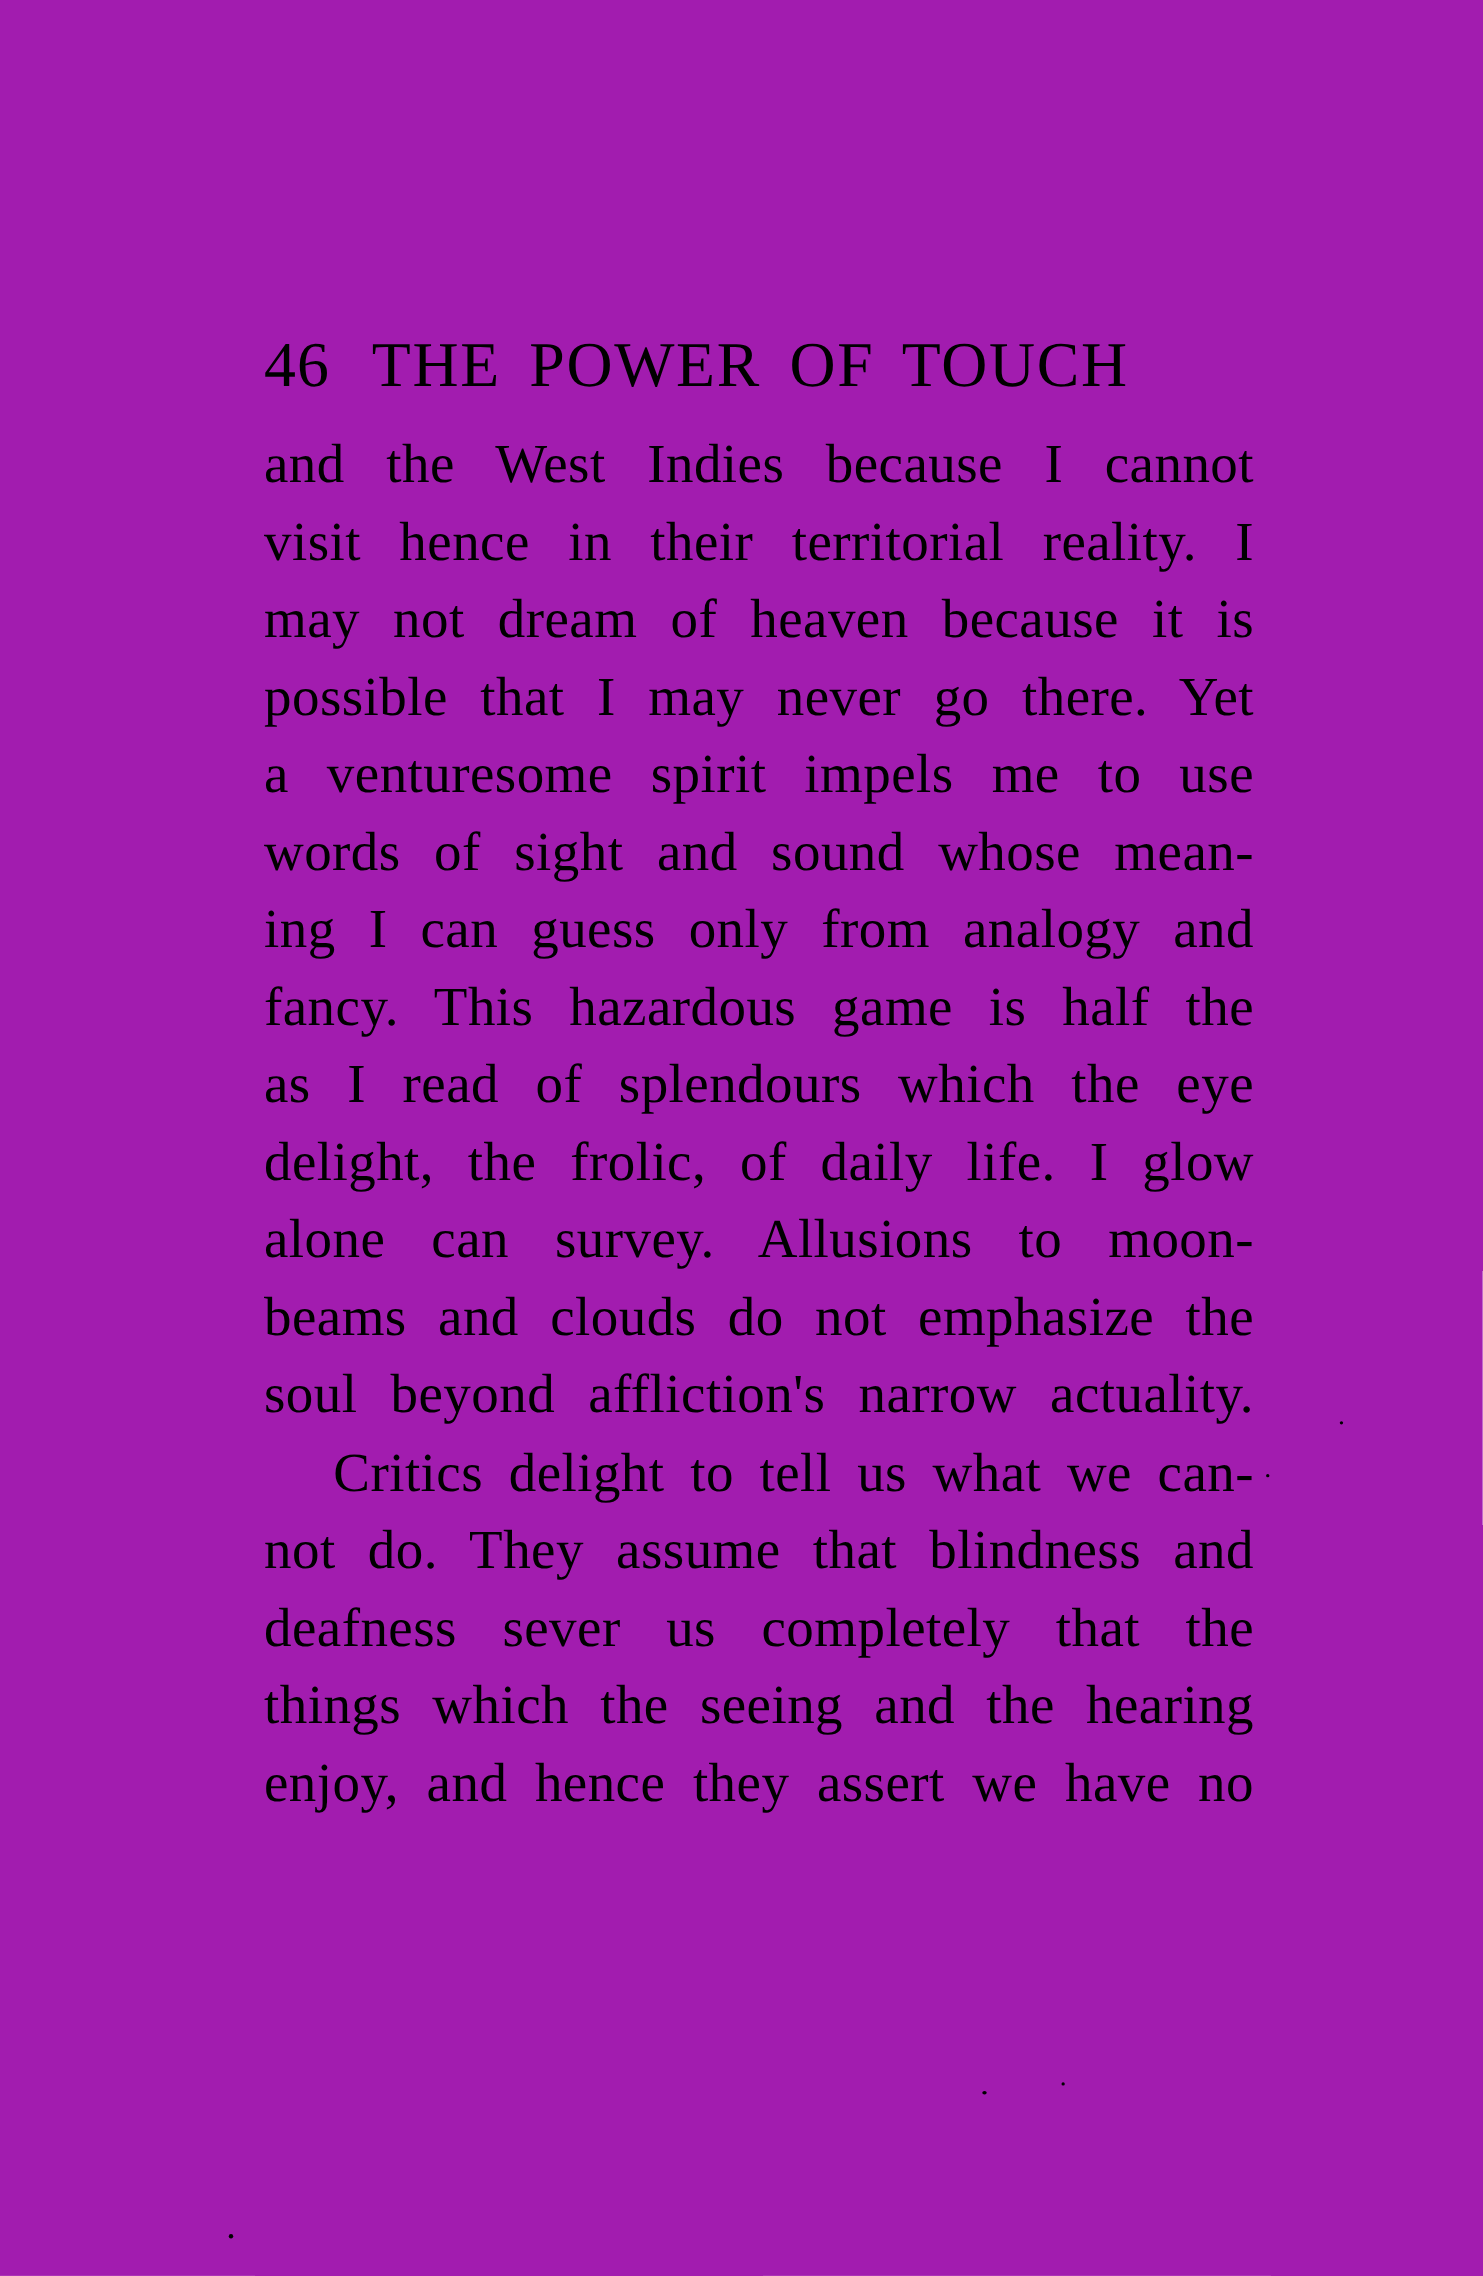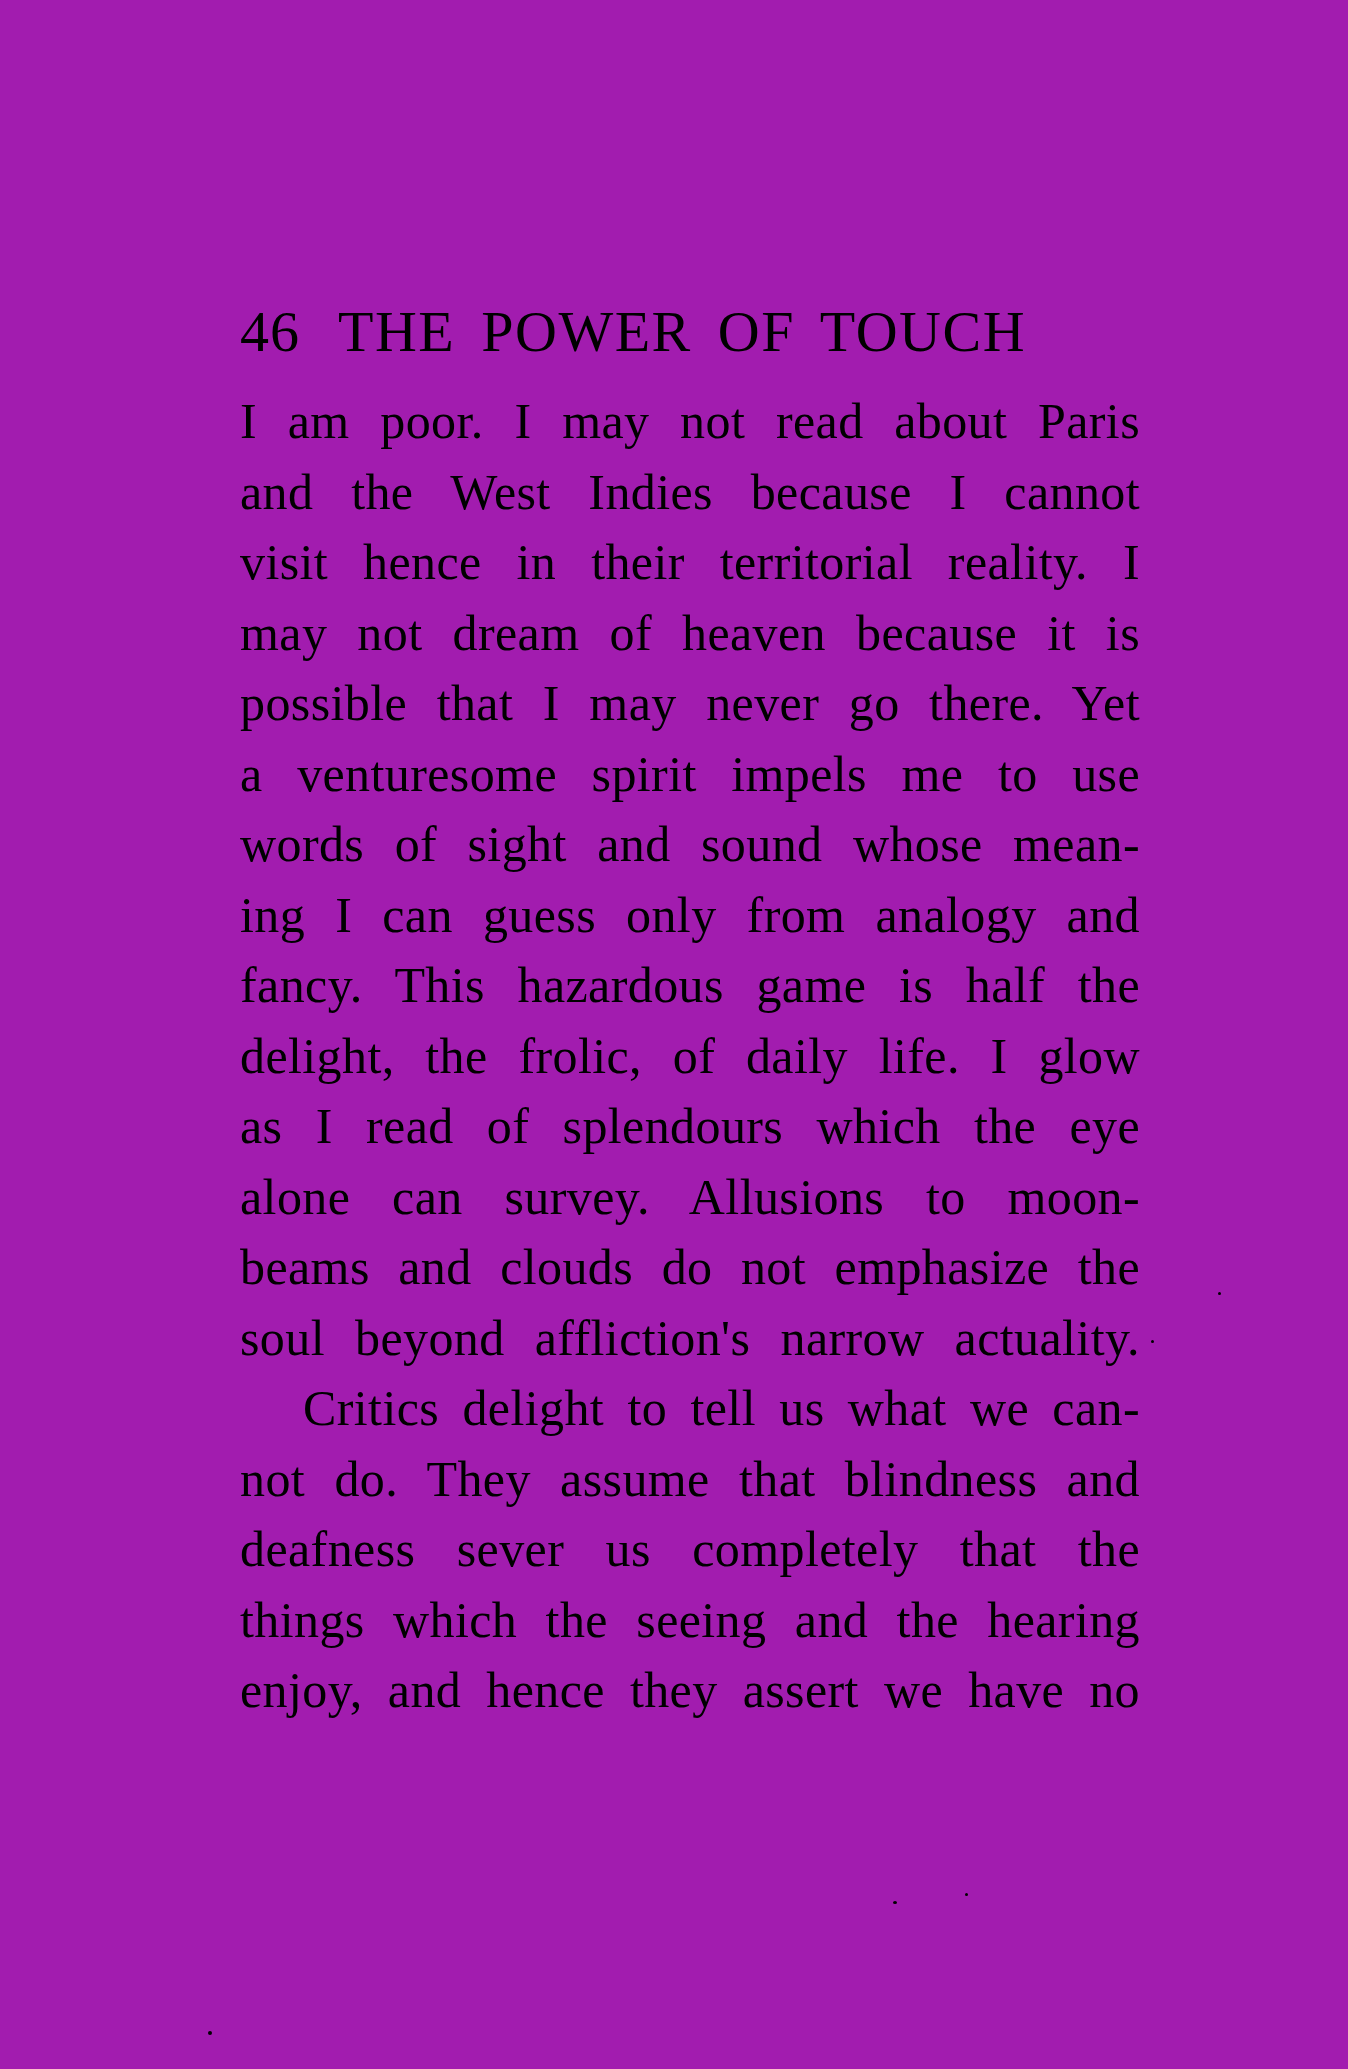--- a/index.html
+++ b/index.html
@@ -68,31 +68,30 @@
 </head>
 <body>
 
 <div class="page">
 
   <div class="running-head">
     <span class="page-number">46</span><span class="head-title">THE POWER OF TOUCH</span>
   </div>
 
   <div class="body-text">
-    <div class="line">I am poor.  I may not read about Paris</div>
     <div class="line">and the West Indies because I cannot</div>
     <div class="line">visit hence in their territorial reality.  I</div>
     <div class="line">may not dream of heaven because it is</div>
     <div class="line">possible that I may never go there.  Yet</div>
     <div class="line">a venturesome spirit impels me to use</div>
     <div class="line">words of sight and sound whose mean-</div>
     <div class="line">ing I can guess only from analogy and</div>
     <div class="line">fancy.  This hazardous game is half the</div>
+    <div class="line">as I read of splendours which the eye</div>
     <div class="line">delight, the frolic, of daily life.  I glow</div>
-    <div class="line">as I read of splendours which the eye</div>
     <div class="line">alone can survey.  Allusions to moon-</div>
     <div class="line">beams and clouds do not emphasize the</div>
     <div class="line">soul beyond affliction's narrow actuality.</div>
     <div class="line indent">Critics delight to tell us what we can-</div>
     <div class="line">not do.  They assume that blindness and</div>
     <div class="line">deafness sever us completely that the</div>
     <div class="line">things which the seeing and the hearing</div>
     <div class="line">enjoy, and hence they assert we have no</div>
   </div>
 

